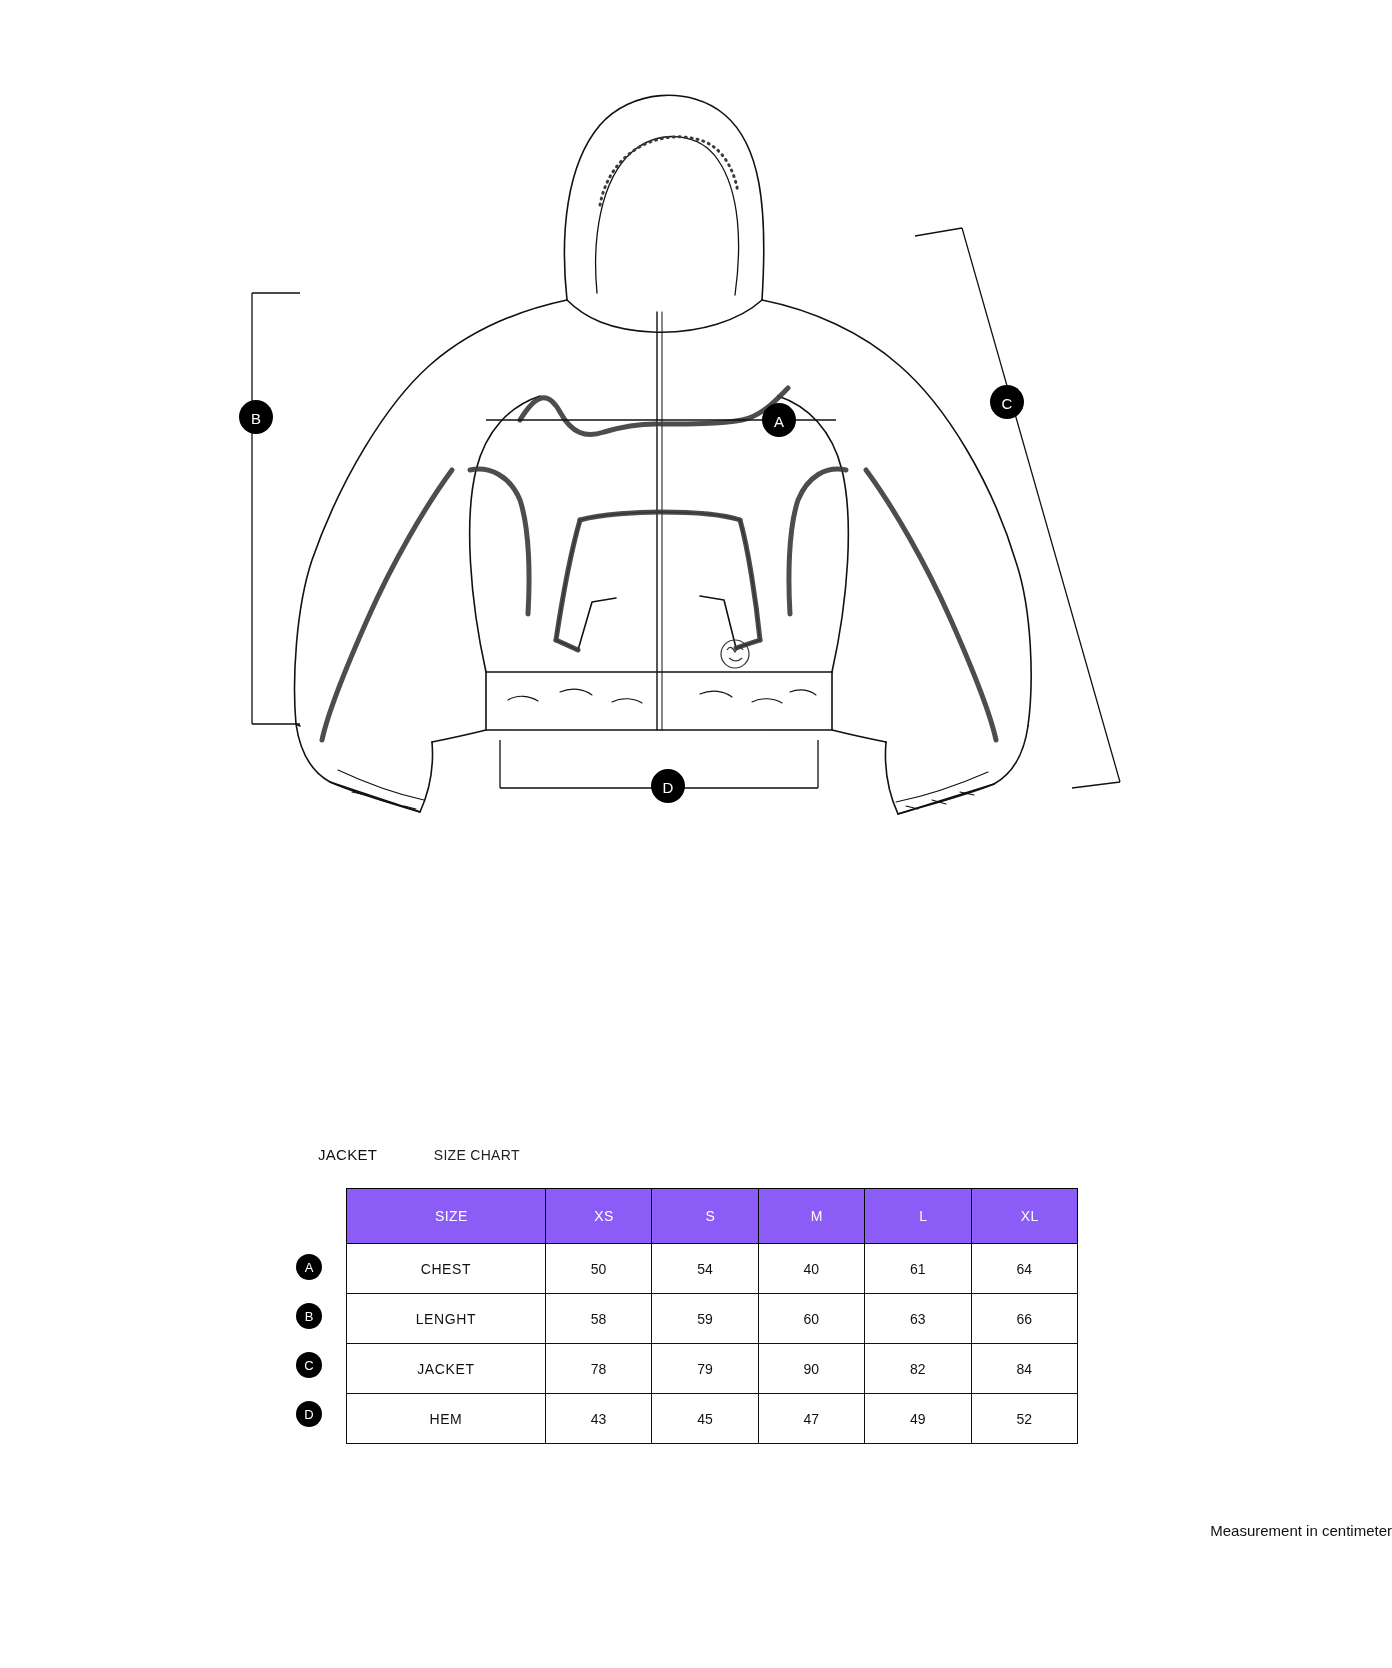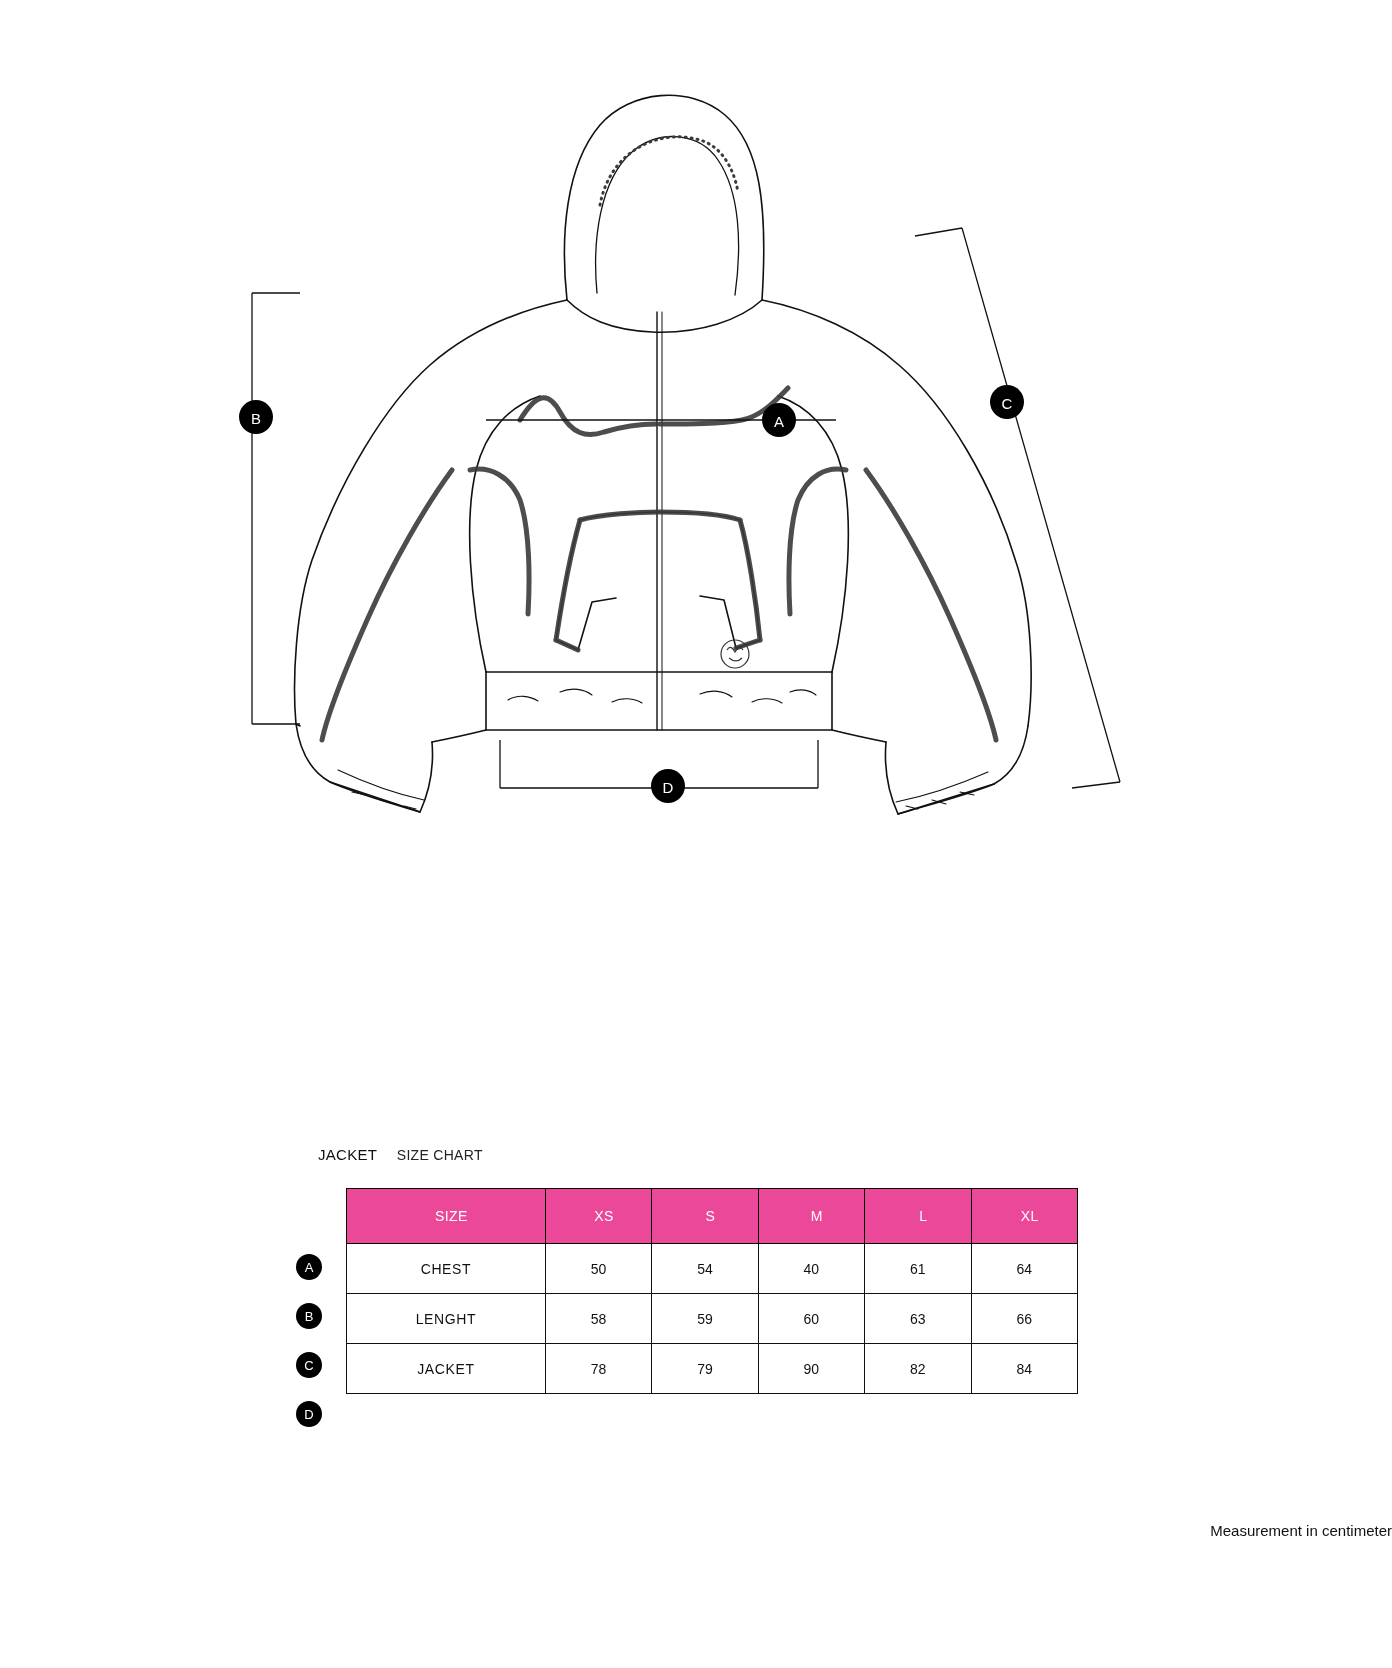--- a/index.html
+++ b/index.html
@@ -54,42 +54,42 @@
     font-size: 15px;
     font-weight: normal;
     letter-spacing: 0.3px;
     color: #111;
   }
   .chart-heading .h-sub {
     font-size: 14px;
     font-weight: 400;
     letter-spacing: 0.3px;
     color: #222;
-    margin-left: 15px;
+    margin-left: 52px;
   }
 
   table.size-table {
     position: absolute;
     left: 346px;
     top: 68px;
     width: 732px;
     border-collapse: collapse;
     table-layout: fixed;
   }
   table.size-table th,
   table.size-table td {
     border: 1px solid #111111;
     text-align: center;
     font-size: 14px;
     font-weight: 400;
     height: 49px;
     padding: 0;
   }
   table.size-table thead th {
-    background: #ec4899;
+    background: #8b5cf6;
     color: #ffffff;
     border: 1px solid #000000;
     font-size: 14px;
     letter-spacing: 0.4px;
     height: 54px;
     padding-left: 11px;
   }
   table.size-table col.c-label { width: 198px; }
   table.size-table col.c-size  { width: 106px; }
 
@@ -282,17 +282,25 @@
         <td>66</td>
       </tr>
       <tr>
         <td class="row-label">JACKET</td>
         <td>78</td>
         <td>79</td>
         <td>90</td>
         <td>82</td>
         <td>84</td>
       </tr>
+      <tr>
+        <td class="row-label">HEM</td>
+        <td>43</td>
+        <td>45</td>
+        <td>47</td>
+        <td>49</td>
+        <td>52</td>
+      </tr>
     </tbody>
   </table>
 
   <div class="footnote">Measurement in centimeter</div>
 </div>
 
 </body></html>

